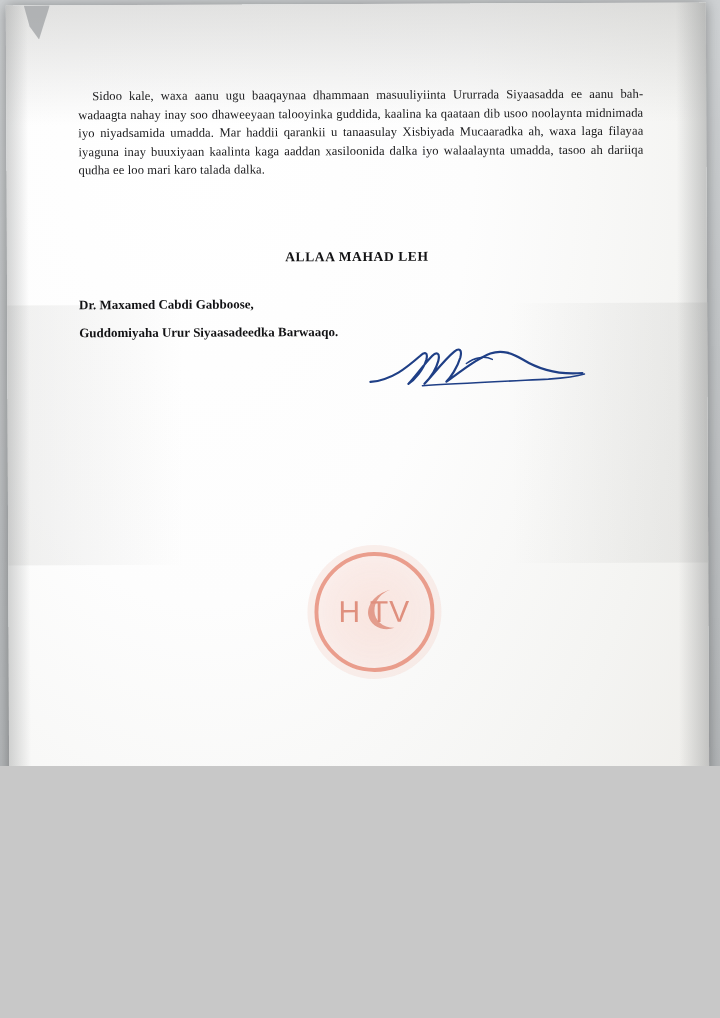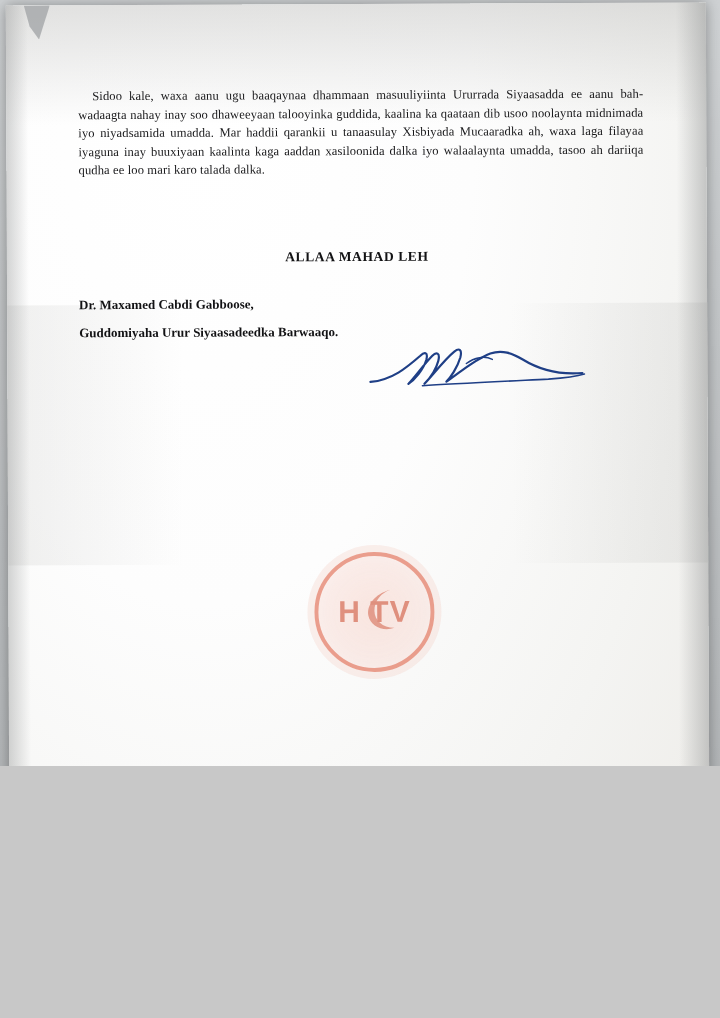--- a/index.html
+++ b/index.html
@@ -127,21 +127,21 @@
     background: radial-gradient(circle at 50% 50%, rgba(242,150,125,0.35) 0%, rgba(238,130,105,0.22) 60%, rgba(235,120,95,0.10) 100%);
     box-shadow: 0 0 0 7px rgba(226,120,96,0.18);
   }
   .wm-text {
     position: absolute;
     inset: 0;
     display: flex;
     align-items: center;
     justify-content: center;
     font-family: "Liberation Sans", sans-serif;
-    font-weight: bold;
+    font-weight: normal;
     font-size: 30px;
     letter-spacing: 1px;
     color: #cf4f33;
   }
   .wm-moon {
     position: absolute;
     left: 46px;
     top: 34px;
     width: 40px;
     height: 48px;

